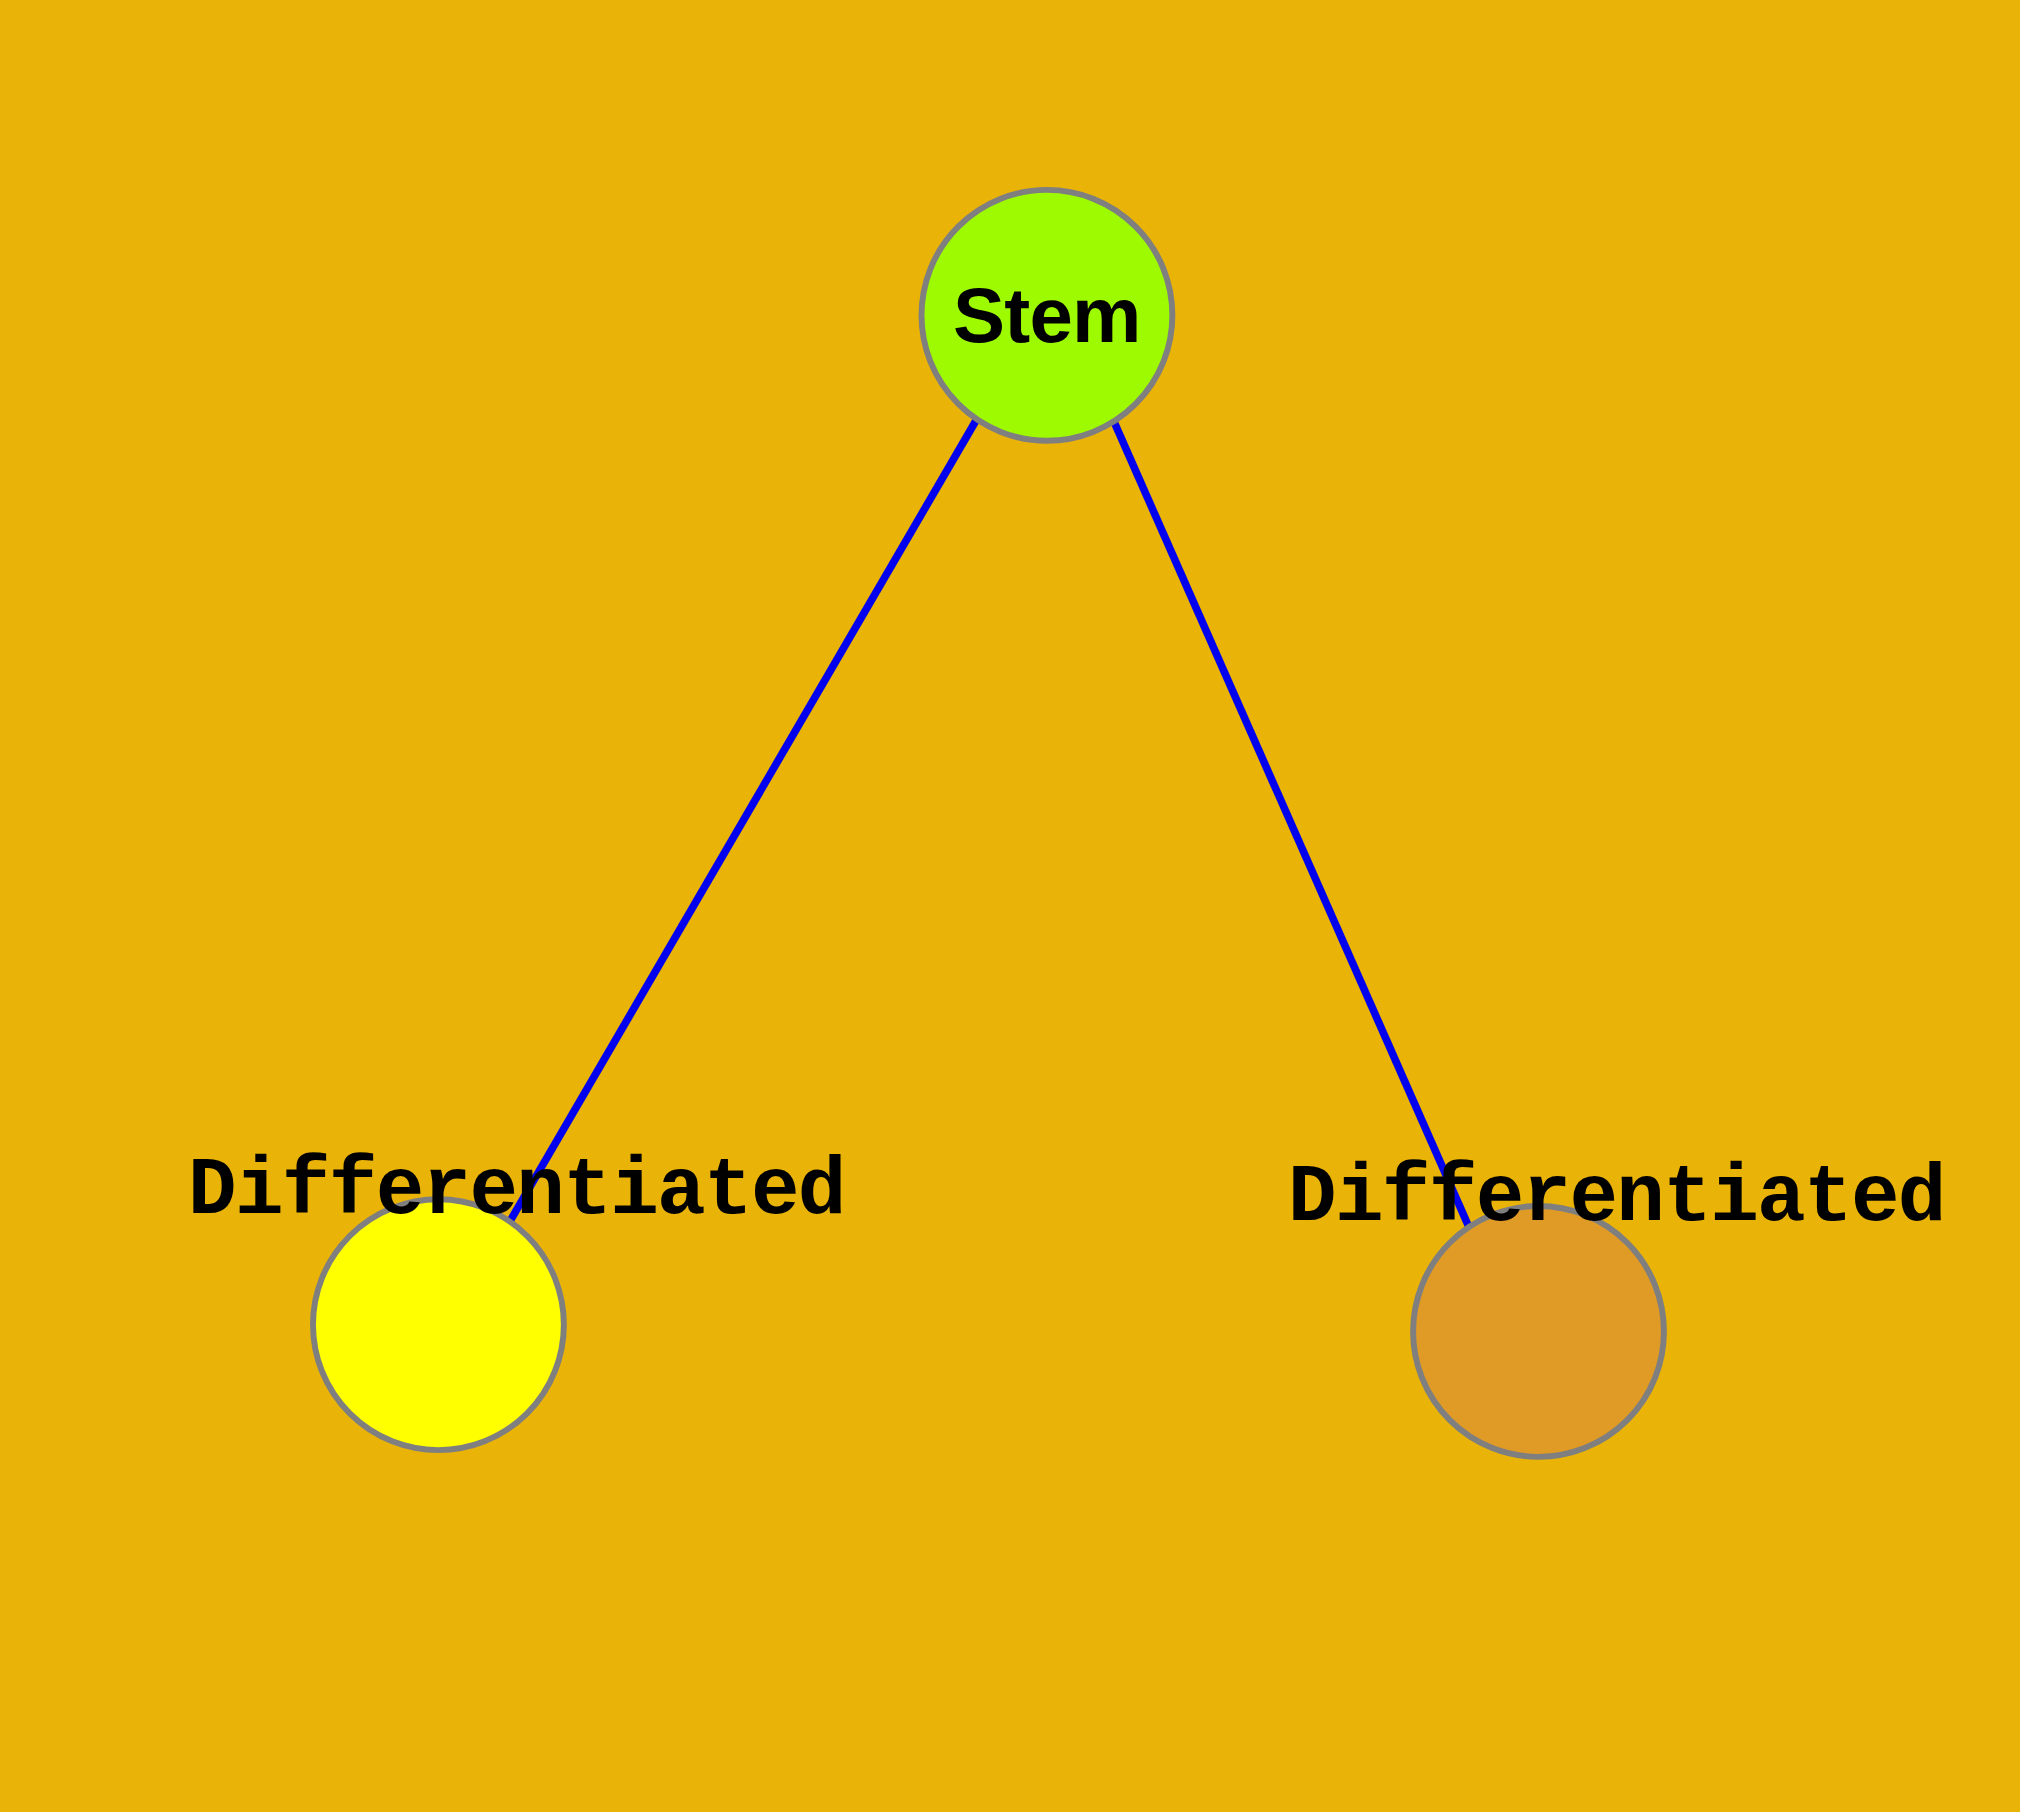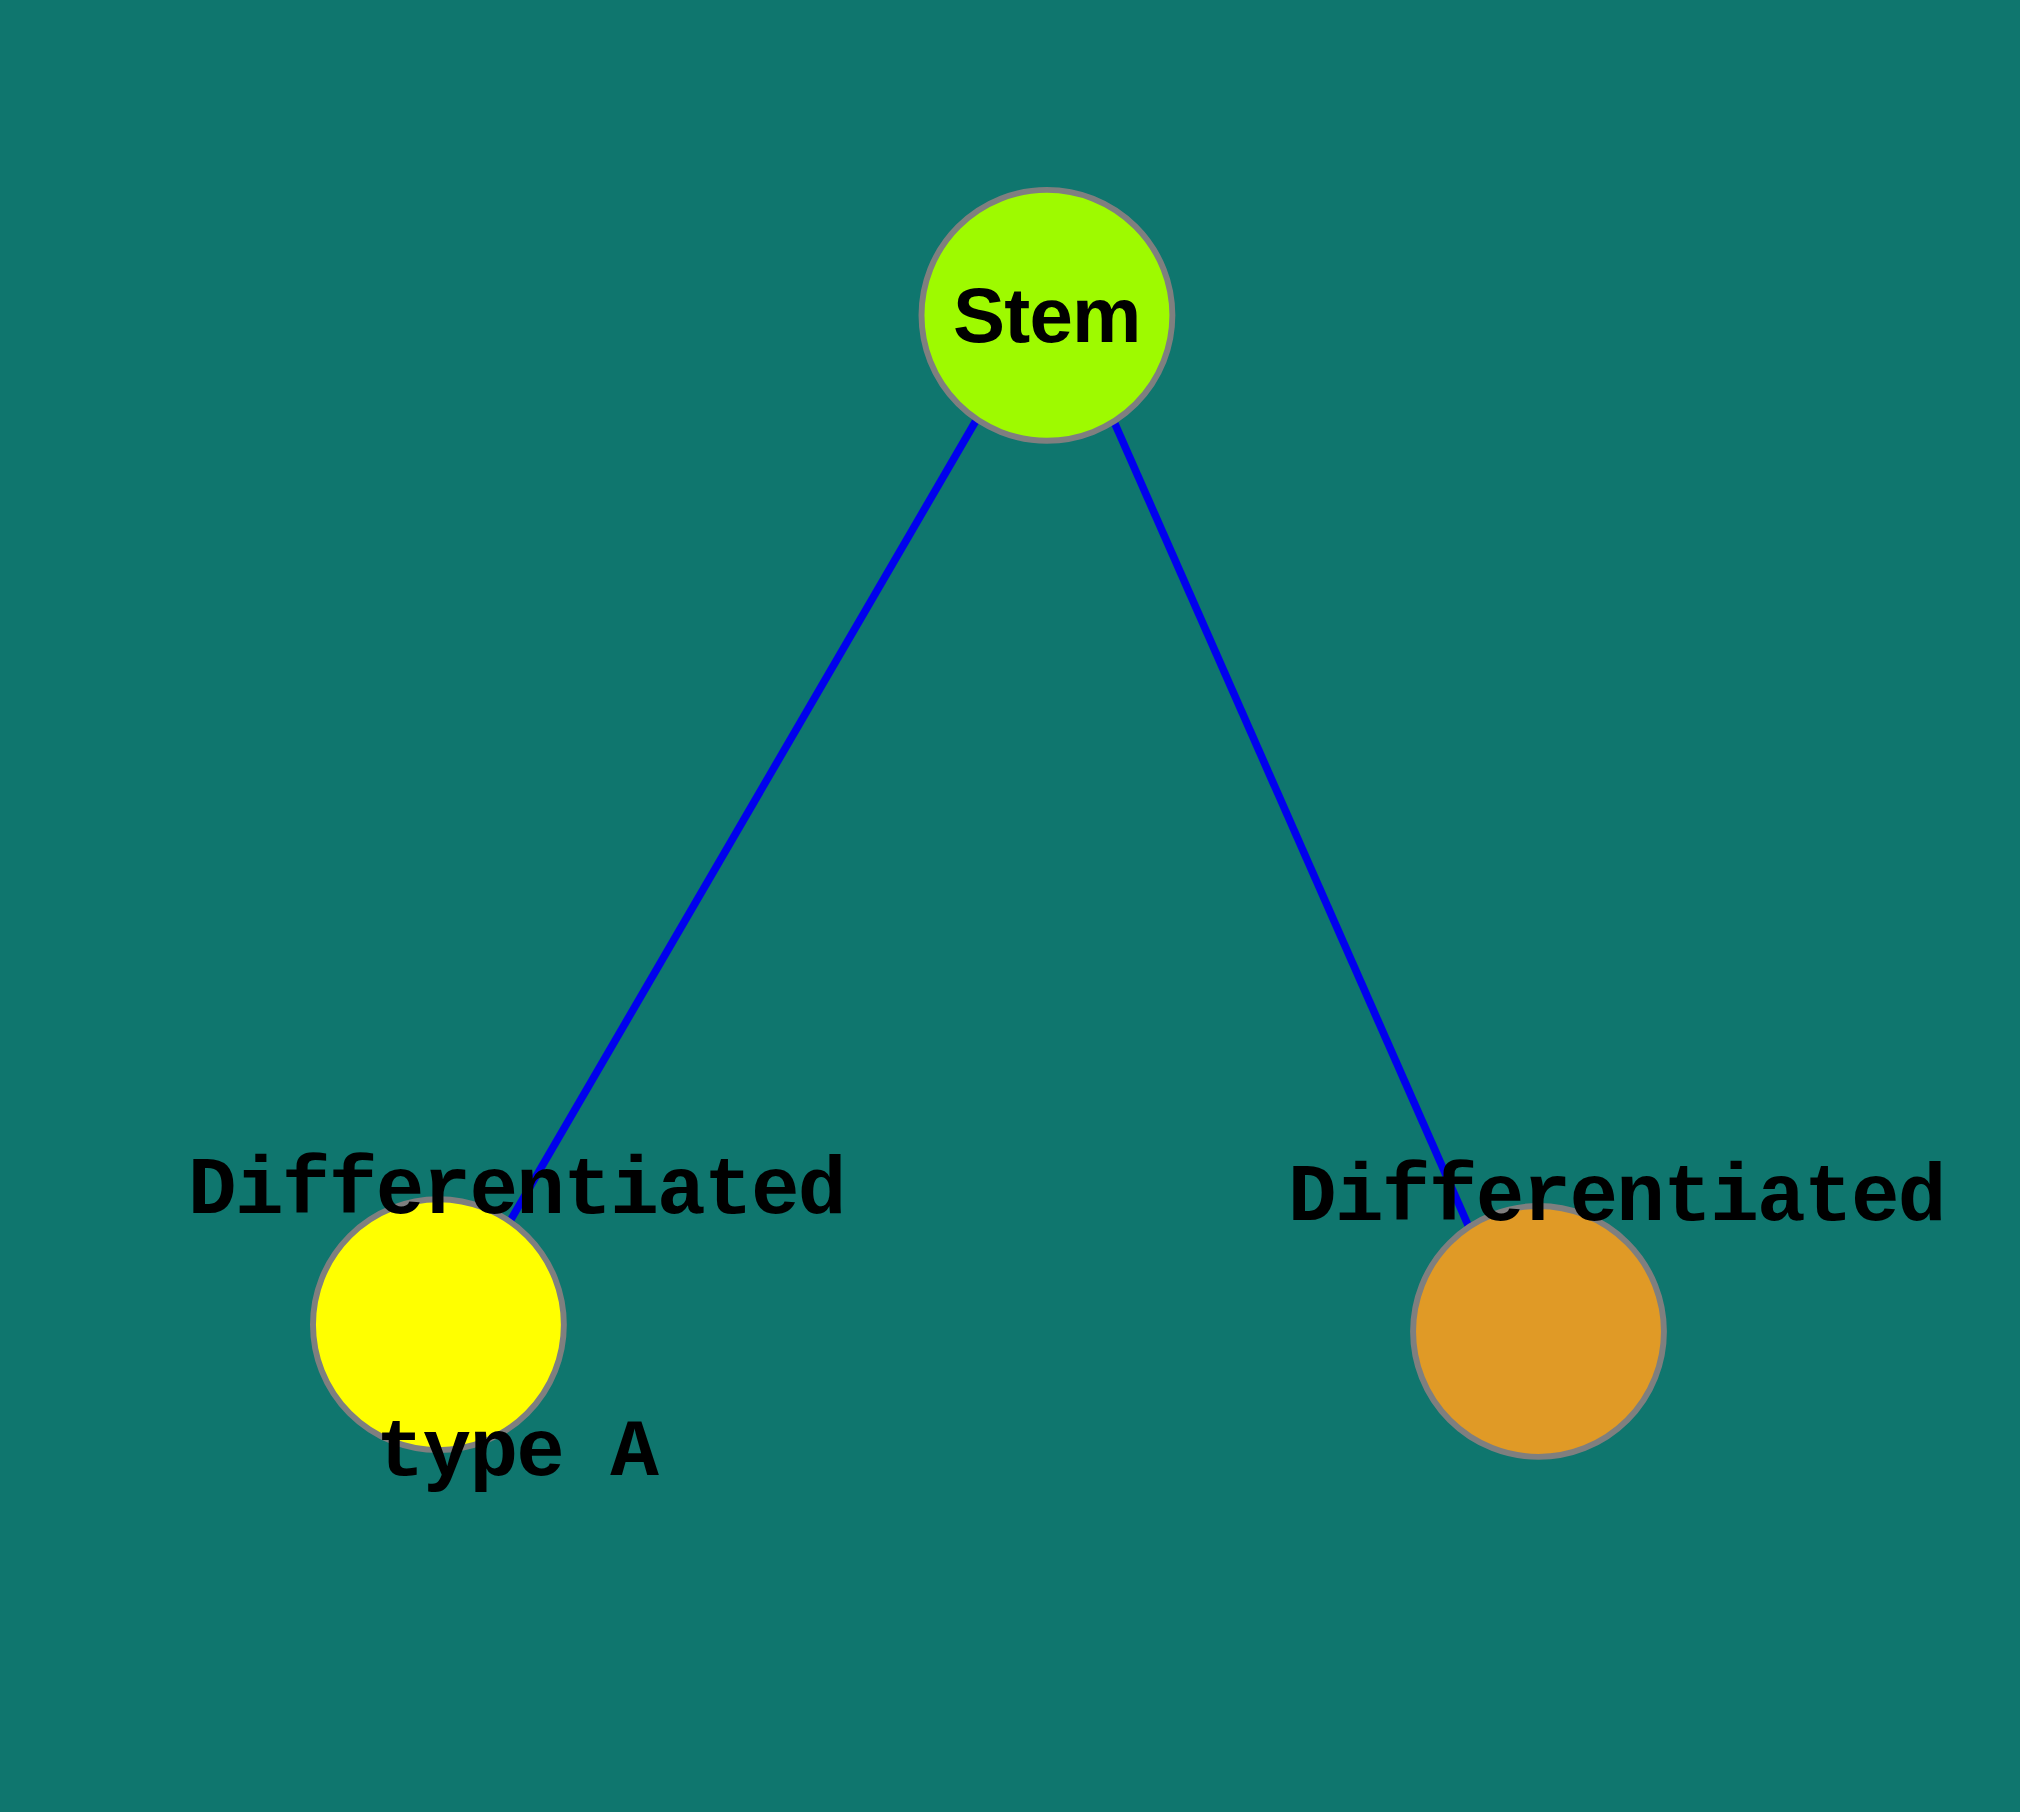--- a/index.html
+++ b/index.html
@@ -41,39 +41,38 @@
   }
   .node-label.leaf {
     font-size: 81px;
     letter-spacing: -1.7px;
     font-family: Liberation Mono, monospace;
   }
 </style>
 </head>
 <body>
 
-<div id="graph-canvas" style="background: #0f766e;">
+<div id="graph-canvas" style="background: #eab308;">
 
   <svg id="graph-svg" viewBox="0 0 2384 2138">
     <g>
       <line id="edge-0" x1="1152" y1="495" x2="602" y2="1440" stroke="#0000ee" stroke-width="9" stroke-linecap="butt"></line>
       <line id="edge-1" x1="1313" y1="495" x2="1733" y2="1448" stroke="#0000ee" stroke-width="9" stroke-linecap="butt"></line>
     </g>
     <g>
       <circle id="node-0" cx="1235" cy="372" r="148" fill="#9efa00" stroke="#7f7f7f" stroke-width="7"></circle>
       <circle id="node-1" cx="517" cy="1563" r="148" fill="#ffff00" stroke="#7f7f7f" stroke-width="7"></circle>
       <circle id="node-2" cx="1815" cy="1571" r="148" fill="#e09a26" stroke="#7f7f7f" stroke-width="7"></circle>
     </g>
   </svg>
 
   <div class="node-label root" id="label-0" style="font-size: 78px; left: 953px; top: 273px; width: auto; white-space: pre;">Stem</div>
 
   <div class="node-label leaf" id="label-1" style="font-size: 81px; left: 188px; top: 973px; width: auto; white-space: pre;">
     <div>Differentiated</div>
-    <div>type A</div>
   </div>
 
   <div class="node-label leaf" id="label-2" style="font-size: 81px; left: 1288px; top: 980px; width: auto; white-space: pre;">
     <div>Differentiated</div>
   </div>
 
 </div>
 
 
 </body></html>

